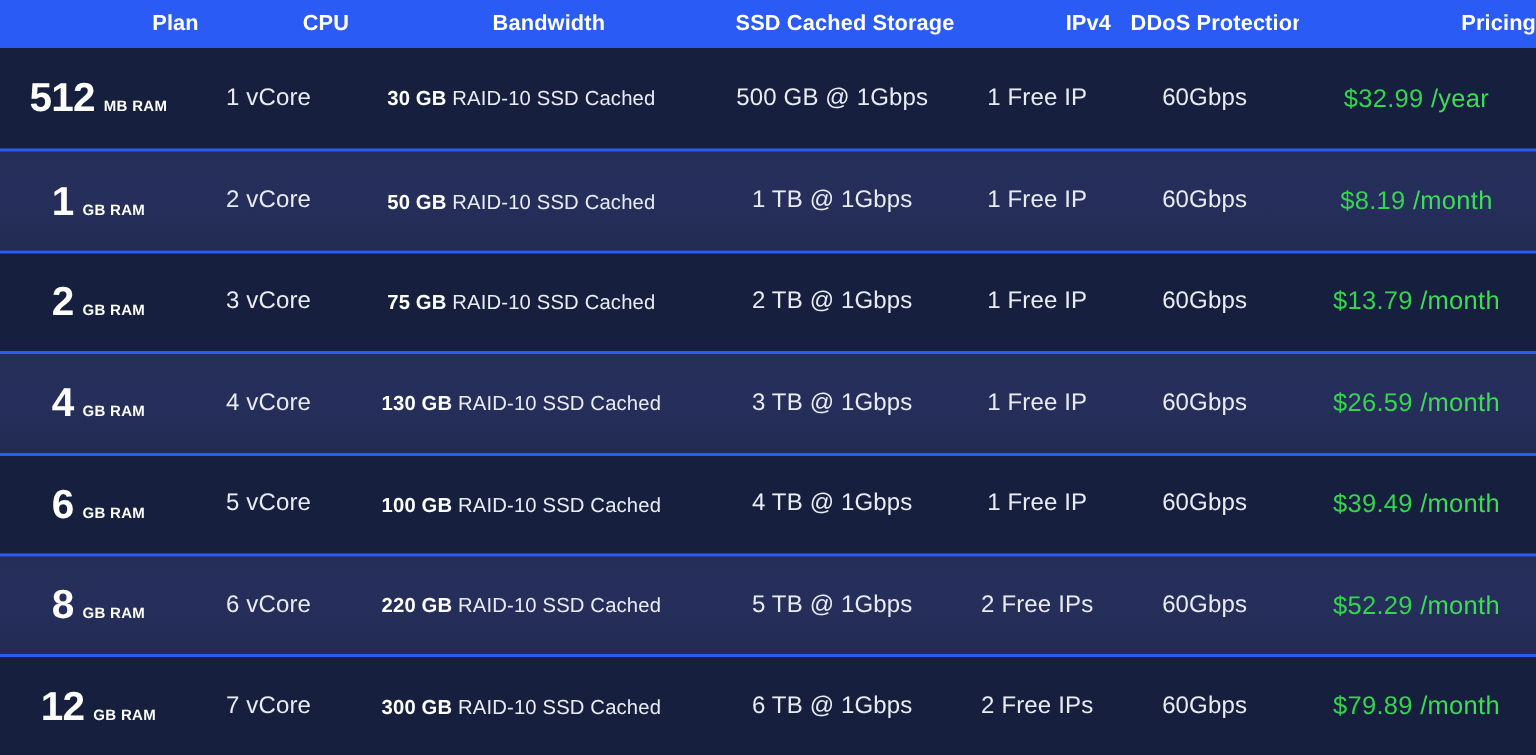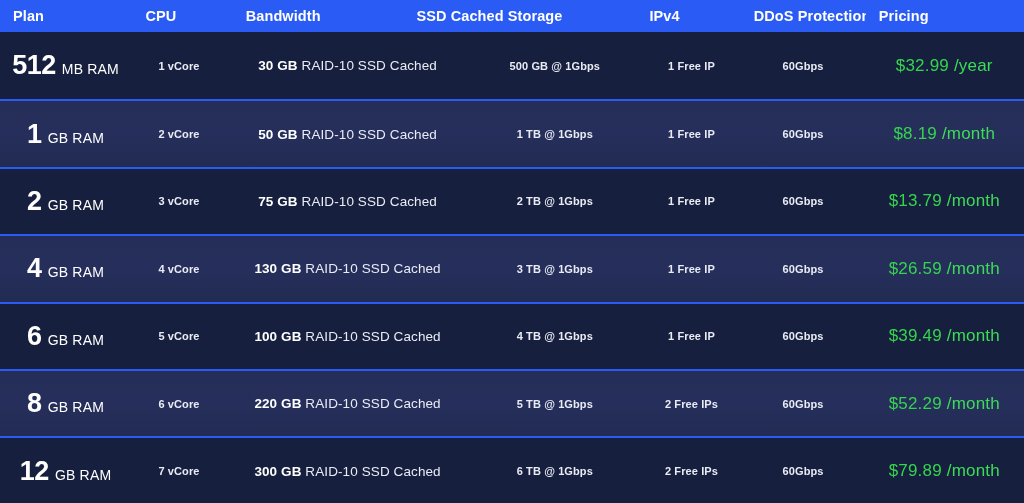--- a/index.html
+++ b/index.html
@@ -28,21 +28,21 @@
     display: flex;
     align-items: center;
     height: 32px;
     min-height: 32px;
     background: #2a5cf5;
     color: #ffffff;
   }
   .table-header .cell {
     font-size: 14.5px;
     font-weight: bold;
-    text-align: left;
+    text-align: right;
     letter-spacing: 0.1px;
     white-space: nowrap;
     overflow: hidden;
     margin-left: 13px;
   }
 
   
   .rows {
     flex: 1;
     display: flex;
@@ -85,29 +85,29 @@
     justify-content: center;
     gap: 6px;
   }
   .plan-size {
     font-size: 27px;
     font-weight: bold;
     line-height: 1;
     letter-spacing: -0.5px;
   }
   .plan-unit {
-    font-size: 14px;
-    font-weight: normal;
+    font-size: 10px;
+    font-weight: bold;
     letter-spacing: 0.2px;
   }
 
   .plain {
     color: #e9ecf5;
-    font-size: 11px;
-    font-weight: bold;
+    font-size: 16px;
+    font-weight: normal;
     letter-spacing: 0.1px;
   }
 
   .storage-cell {
     color: #e9ecf5;
     font-size: 13.5px;
     letter-spacing: 0.1px;
   }
   .storage-cell .amount {
     font-weight: bold;

